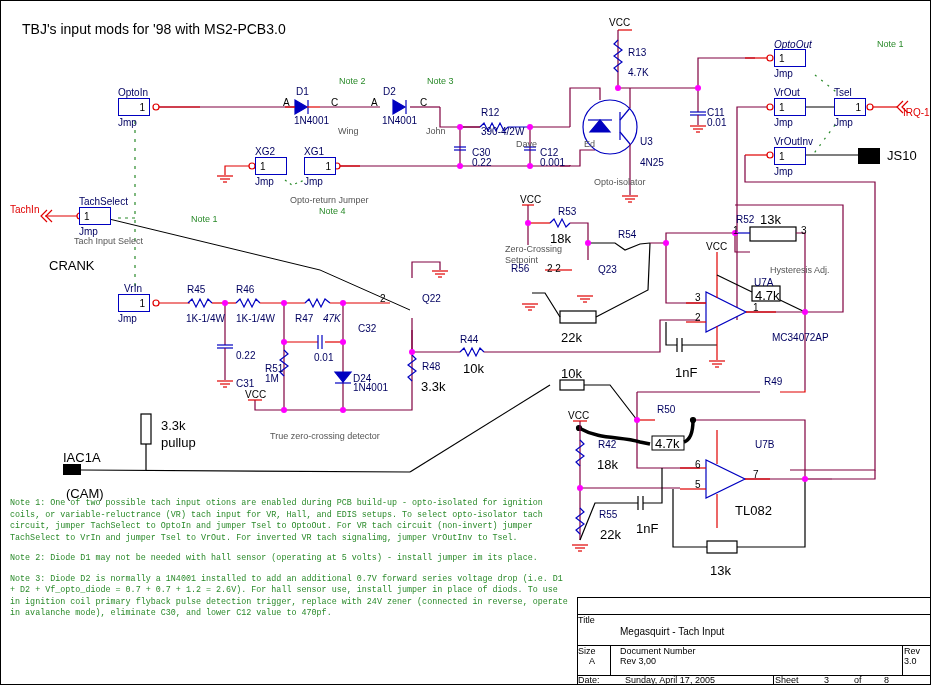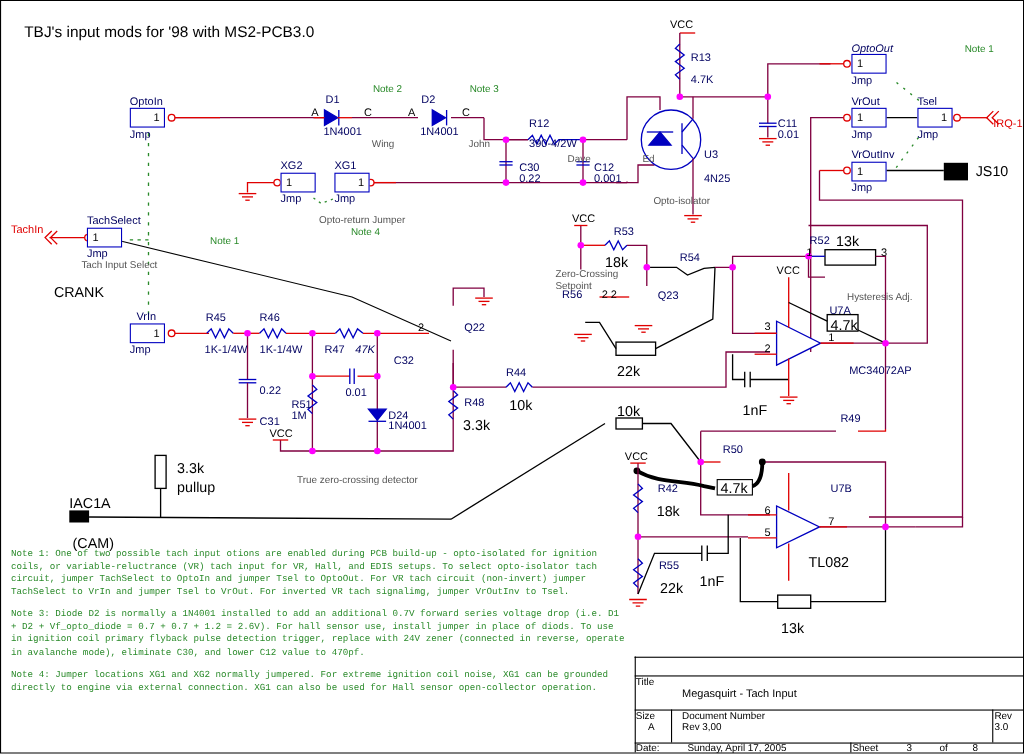--- a/index.html
+++ b/index.html
@@ -426,22 +426,22 @@
 <div class="t blk" style="left:695px;top:313px;">2</div>
 <div class="t blk" style="left:753px;top:303px;">1</div>
 <div class="t blk" style="left:733px;top:226px;">1</div>
 <div class="t blk" style="left:801px;top:226px;">3</div>
 <div class="t blk" style="left:695px;top:460px;">6</div>
 <div class="t blk" style="left:695px;top:480px;">5</div>
 <div class="t blk" style="left:753px;top:470px;">7</div>
 
 <div id="notes" class="note">
   <p>Note 1: One of two possible tach input otions are enabled during PCB build-up - opto-isolated for ignition coils, or variable-reluctrance (VR) tach input for VR, Hall, and EDIS setups. To select opto-isolator tach circuit, jumper TachSelect to OptoIn and jumper Tsel to OptoOut. For VR tach circuit (non-invert) jumper TachSelect to VrIn and jumper Tsel to VrOut. For inverted VR tach signalimg, jumper VrOutInv to Tsel.</p>
+  <p>Note 2: Diode D1 may not be needed with hall sensor (operating at 5 volts) - install jumper im its place.</p>
   <p>Note 3: Diode D2 is normally a 1N4001 installed to add an additional 0.7V forward series voltage drop (i.e. D1 + D2 + Vf_opto_diode = 0.7 + 0.7 + 1.2 = 2.6V). For hall sensor use, install jumper in place of diods. To use in ignition coil primary flyback pulse detection trigger, replace with 24V zener (connected in reverse, operate in avalanche mode), eliminate C30, and lower C12 value to 470pf.</p>
-  <p>Note 4: Jumper locations XG1 and XG2 normally jumpered. For extreme ignition coil noise, XG1 can be grounded directly to engine via external connection. XG1 can also be used for Hall sensor open-collector operation.</p>
 </div>
 
 <div id="titleblock">
   <div class="tb-row" style="top:0;height:0;border-left:1px solid #000;"></div>
   <div style="position:absolute;left:0;top:0;width:1px;height:87px;background:#000;"></div>
   <div class="tb-row" style="top:17px;"></div>
   <div class="tb-row" style="top:48px;"></div>
   <div class="tb-row" style="top:78px;"></div>
   <div style="position:absolute;left:33px;top:48px;width:1px;height:30px;background:#000;"></div>
   <div style="position:absolute;left:325px;top:48px;width:1px;height:30px;background:#000;"></div>

